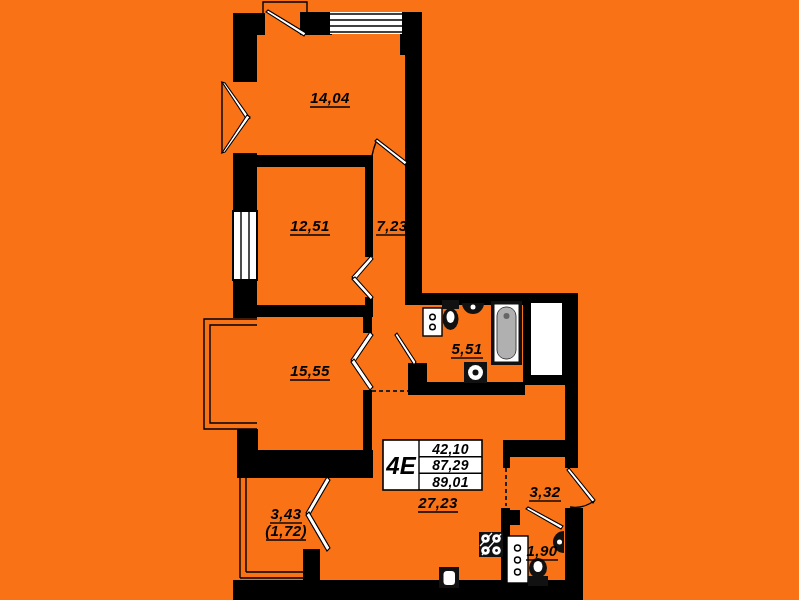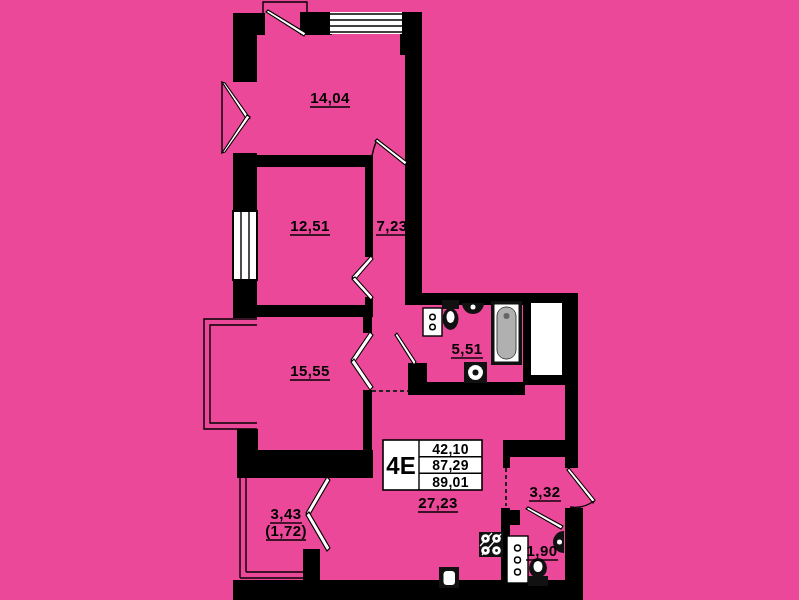--- a/index.html
+++ b/index.html
@@ -1,16 +1,16 @@
 <!DOCTYPE html>
 <html><head>
 <meta charset="utf-8">
 <style>
   html,body{margin:0;padding:0;background:#fff;}
-  .canvas{position:relative;width:799px;height:600px;background:#ec4899;overflow:hidden;}
+  .canvas{position:relative;width:799px;height:600px;background:#f97316;overflow:hidden;font-style:italic;}
   svg{display:block;}
   text{font-family:"Liberation Sans","DejaVu Sans",sans-serif;fill:#000;}
   .room-label{font-size:15px;font-weight:bold;letter-spacing:.4px;}
   .table-val{font-size:14px;font-weight:bold;letter-spacing:.3px;}
   .unit-label{font-size:24px;font-weight:bold;}
   .wall{fill:#000;stroke:none;}
   .thin{stroke:#000;stroke-width:1.4;fill:none;}
   .sash{fill:#fff;stroke:#000;stroke-width:1.1;}
   .dash{stroke:#222;stroke-width:2;stroke-dasharray:4 3;fill:none;}
   .ul{stroke:#000;stroke-width:1.4;}

